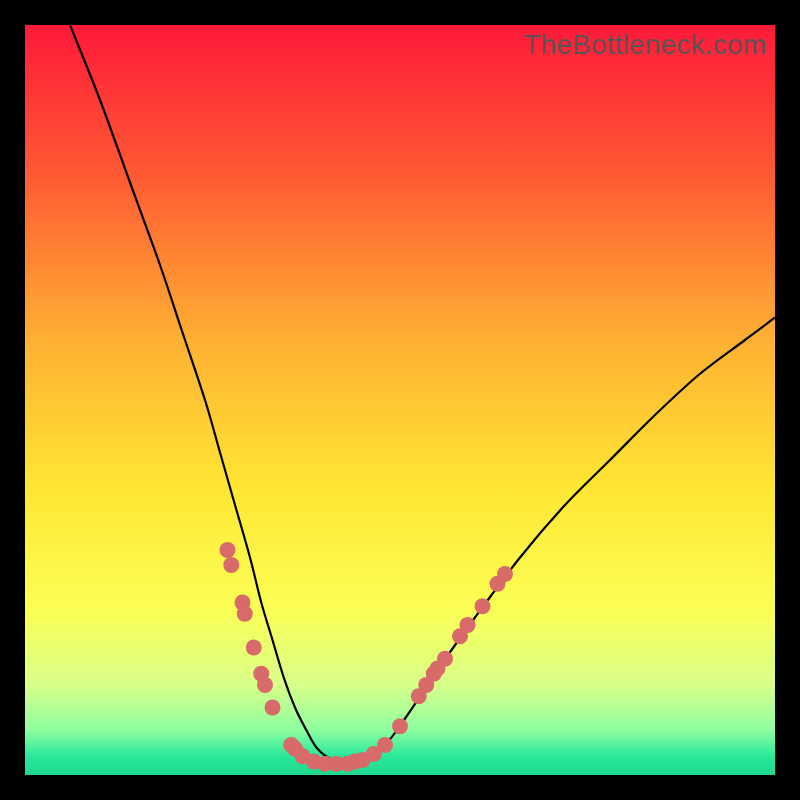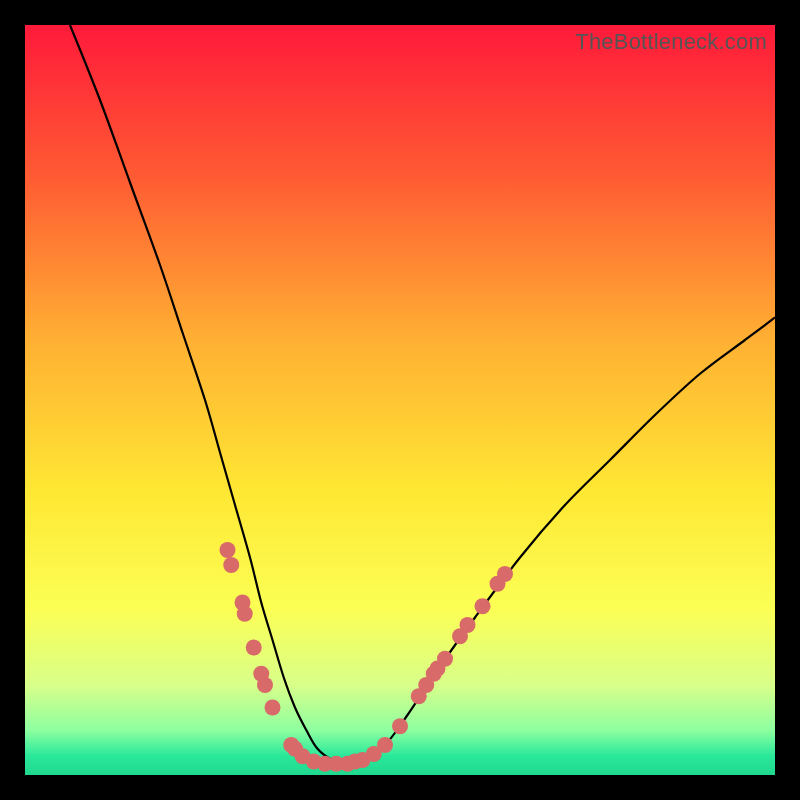--- a/index.html
+++ b/index.html
@@ -20,21 +20,21 @@
   }
   .gradient {
     position: absolute;
     top: 0; left: 0; width: 100%; height: 100%;
   }
   .watermark {
     position: absolute;
     top: 4px;
     right: 8px;
     font-family: Arial, Helvetica, sans-serif;
-    font-size: 22px;
+    font-size: 28px;
     font-weight: 400;
     color: #555555;
     letter-spacing: 0.2px;
   }
   svg.curve {
     position: absolute;
     top: 0; left: 0;
     width: 750px; height: 750px;
   }
 </style>

